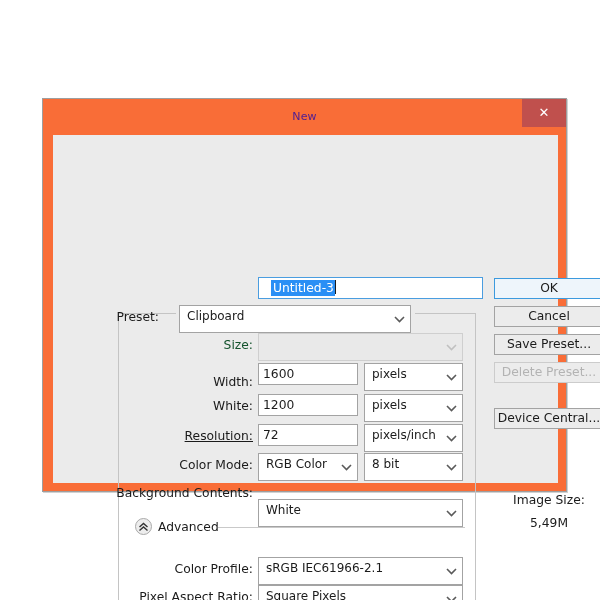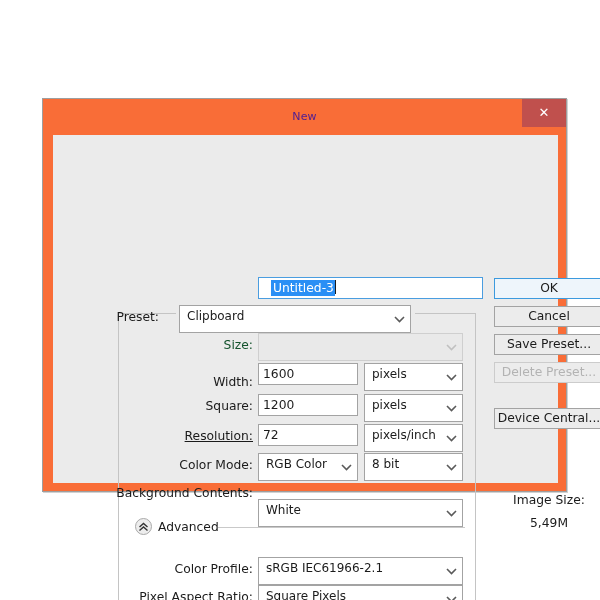--- a/index.html
+++ b/index.html
@@ -298,21 +298,21 @@
     <div class="txtbox" style="left:205px; top:228px; width:100px;">1600</div>
     <div class="combo" style="left:311px; top:228px; width:99px;">
       <span>pixels</span>
       <span class="chev">
         <svg width="11" height="7" viewBox="0 0 11 7">
             <path d="M1 1 L5.5 5.5 L10 1" stroke="#5a5a5a" stroke-width="1.6" fill="none"></path>
           </svg>
       </span>
     </div>
 
-    <div class="lbl" style="left:105px; top:260px; width:95px;">Square:</div>
+    <div class="lbl" style="left:105px; top:260px; width:95px;">White:</div>
     <div class="txtbox" style="left:205px; top:259px; width:100px;">1200</div>
     <div class="combo" style="left:311px; top:259px; width:99px;">
       <span>pixels</span>
       <span class="chev">
         <svg width="11" height="7" viewBox="0 0 11 7">
             <path d="M1 1 L5.5 5.5 L10 1" stroke="#5a5a5a" stroke-width="1.6" fill="none"></path>
           </svg>
       </span>
     </div>
 

